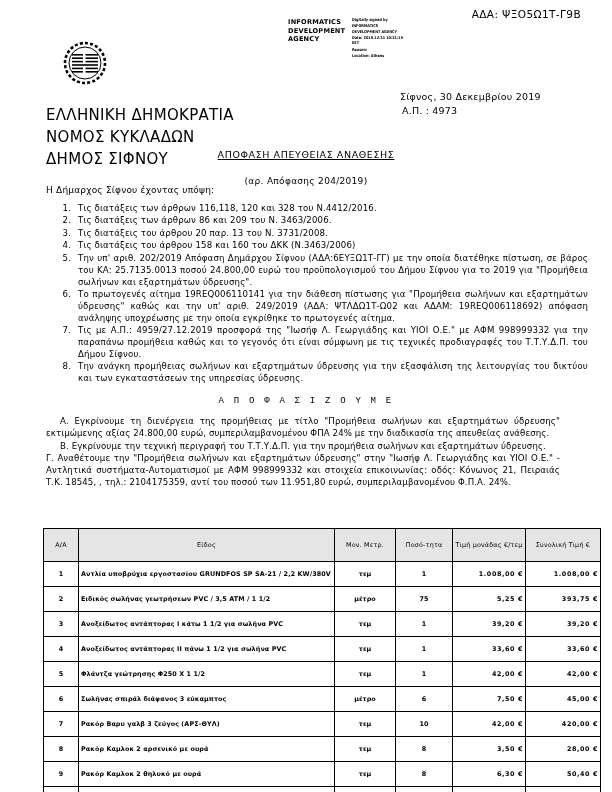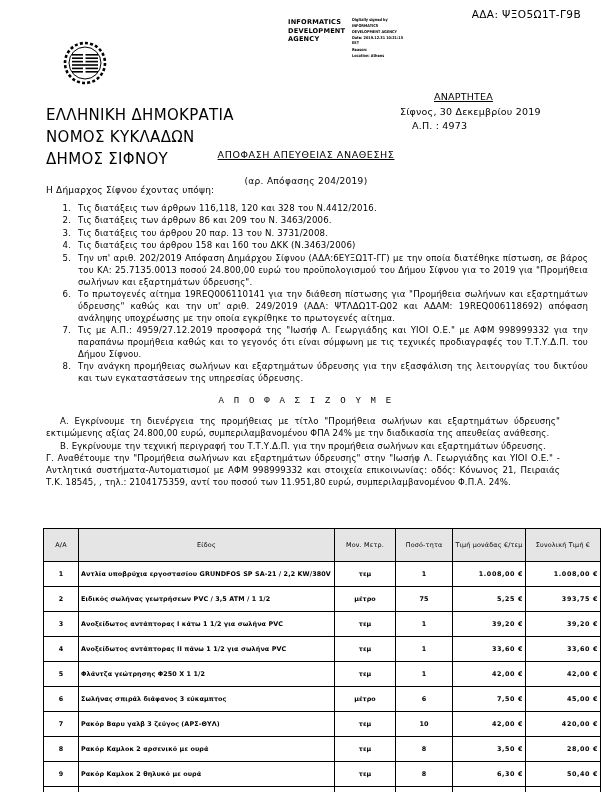--- a/index.html
+++ b/index.html
@@ -86,21 +86,21 @@
     font-size: 9.5px;
     line-height: 1.45;
     letter-spacing: 0.2px;
   }
   .hdr-right .anartitea {
     text-decoration: underline;
     display: inline-block;
     margin-left: 34px;
     margin-bottom: 1px;
   }
-  .ap-line { margin-left: 12px; }
+  .ap-line { margin-left: 2px; }
 
   
   .doc-title {
     position: absolute;
     top: 149px;
     left: 0;
     width: 612px;
     text-align: center;
     font-size: 9.5px;
     letter-spacing: 0.3px;
@@ -246,21 +246,20 @@
     </svg>
   </div>
 
   <div class="hdr-left">
     <div>ΕΛΛΗΝΙΚΗ ΔΗΜΟΚΡΑΤΙΑ</div>
     <div>ΝΟΜΟΣ ΚΥΚΛΑΔΩΝ</div>
     <div>ΔΗΜΟΣ ΣΙΦΝΟΥ</div>
   </div>
 
   <div class="hdr-right">
-    <div><span class="anartitea">ΑΝΑΡΤΗΤΕΑ</span></div>
     <div>Σίφνος, 30  Δεκεμβρίου 2019</div>
     <div class="ap-line">Α.Π. : 4973</div>
   </div>
 
   <div class="doc-title">
     <span class="t1">ΑΠΟΦΑΣΗ ΑΠΕΥΘΕΙΑΣ ΑΝΑΘΕΣΗΣ</span>
     <span class="t2">(αρ. Απόφασης 204/2019)</span>
   </div>
 
   <div class="intro">Η Δήμαρχος Σίφνου έχοντας υπόψη:</div>

